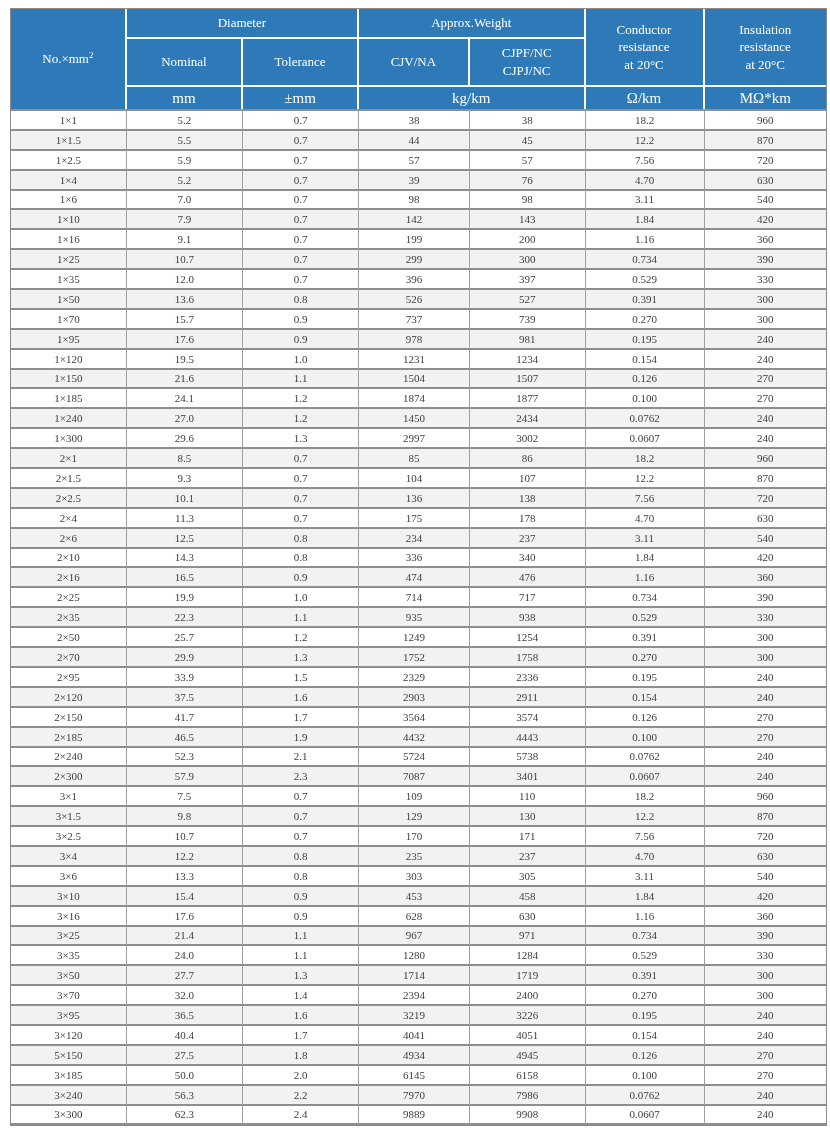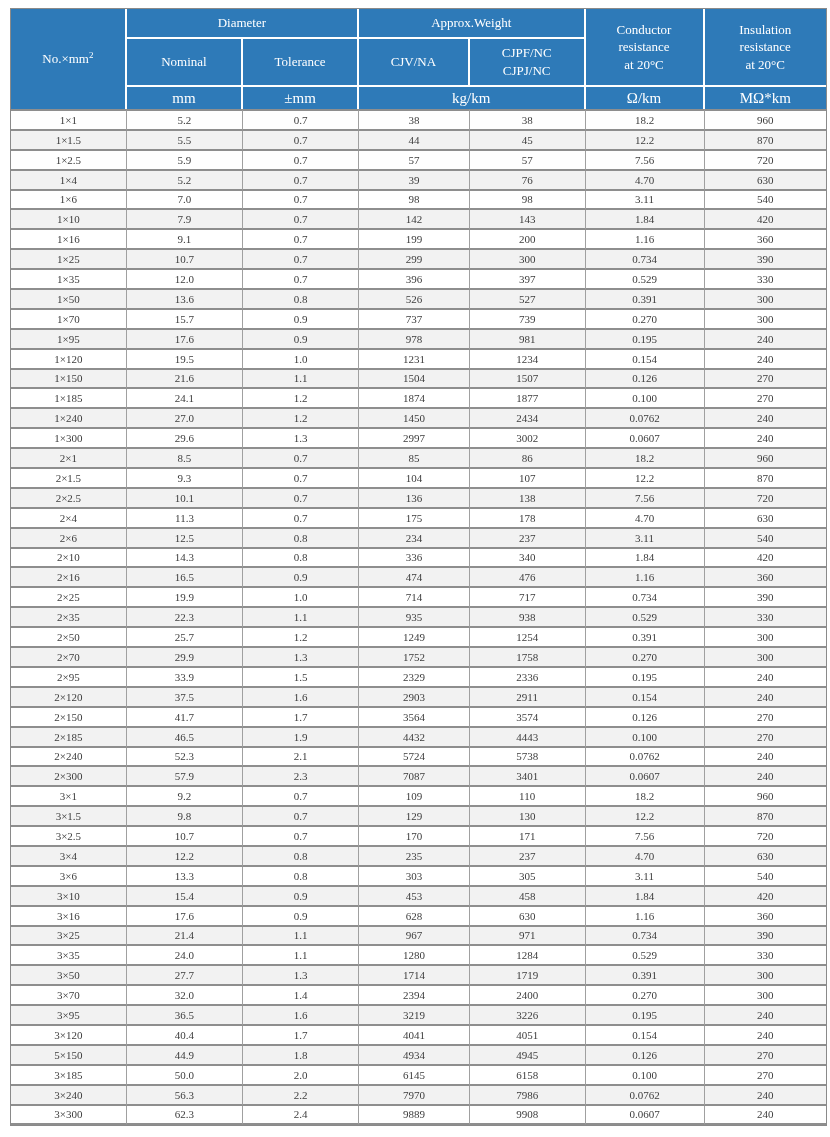--- a/index.html
+++ b/index.html
@@ -410,21 +410,21 @@
           <td>2×300</td>
           <td>57.9</td>
           <td>2.3</td>
           <td>7087</td>
           <td>3401</td>
           <td>0.0607</td>
           <td>240</td>
         </tr>
         <tr>
           <td>3×1</td>
-          <td>9.2</td>
+          <td>7.5</td>
           <td>0.7</td>
           <td>109</td>
           <td>110</td>
           <td>18.2</td>
           <td>960</td>
         </tr>
         <tr>
           <td>3×1.5</td>
           <td>9.8</td>
           <td>0.7</td>
@@ -527,21 +527,21 @@
           <td>3×120</td>
           <td>40.4</td>
           <td>1.7</td>
           <td>4041</td>
           <td>4051</td>
           <td>0.154</td>
           <td>240</td>
         </tr>
         <tr>
           <td>5×150</td>
-          <td>44.9</td>
+          <td>27.5</td>
           <td>1.8</td>
           <td>4934</td>
           <td>4945</td>
           <td>0.126</td>
           <td>270</td>
         </tr>
         <tr>
           <td>3×185</td>
           <td>50.0</td>
           <td>2.0</td>

